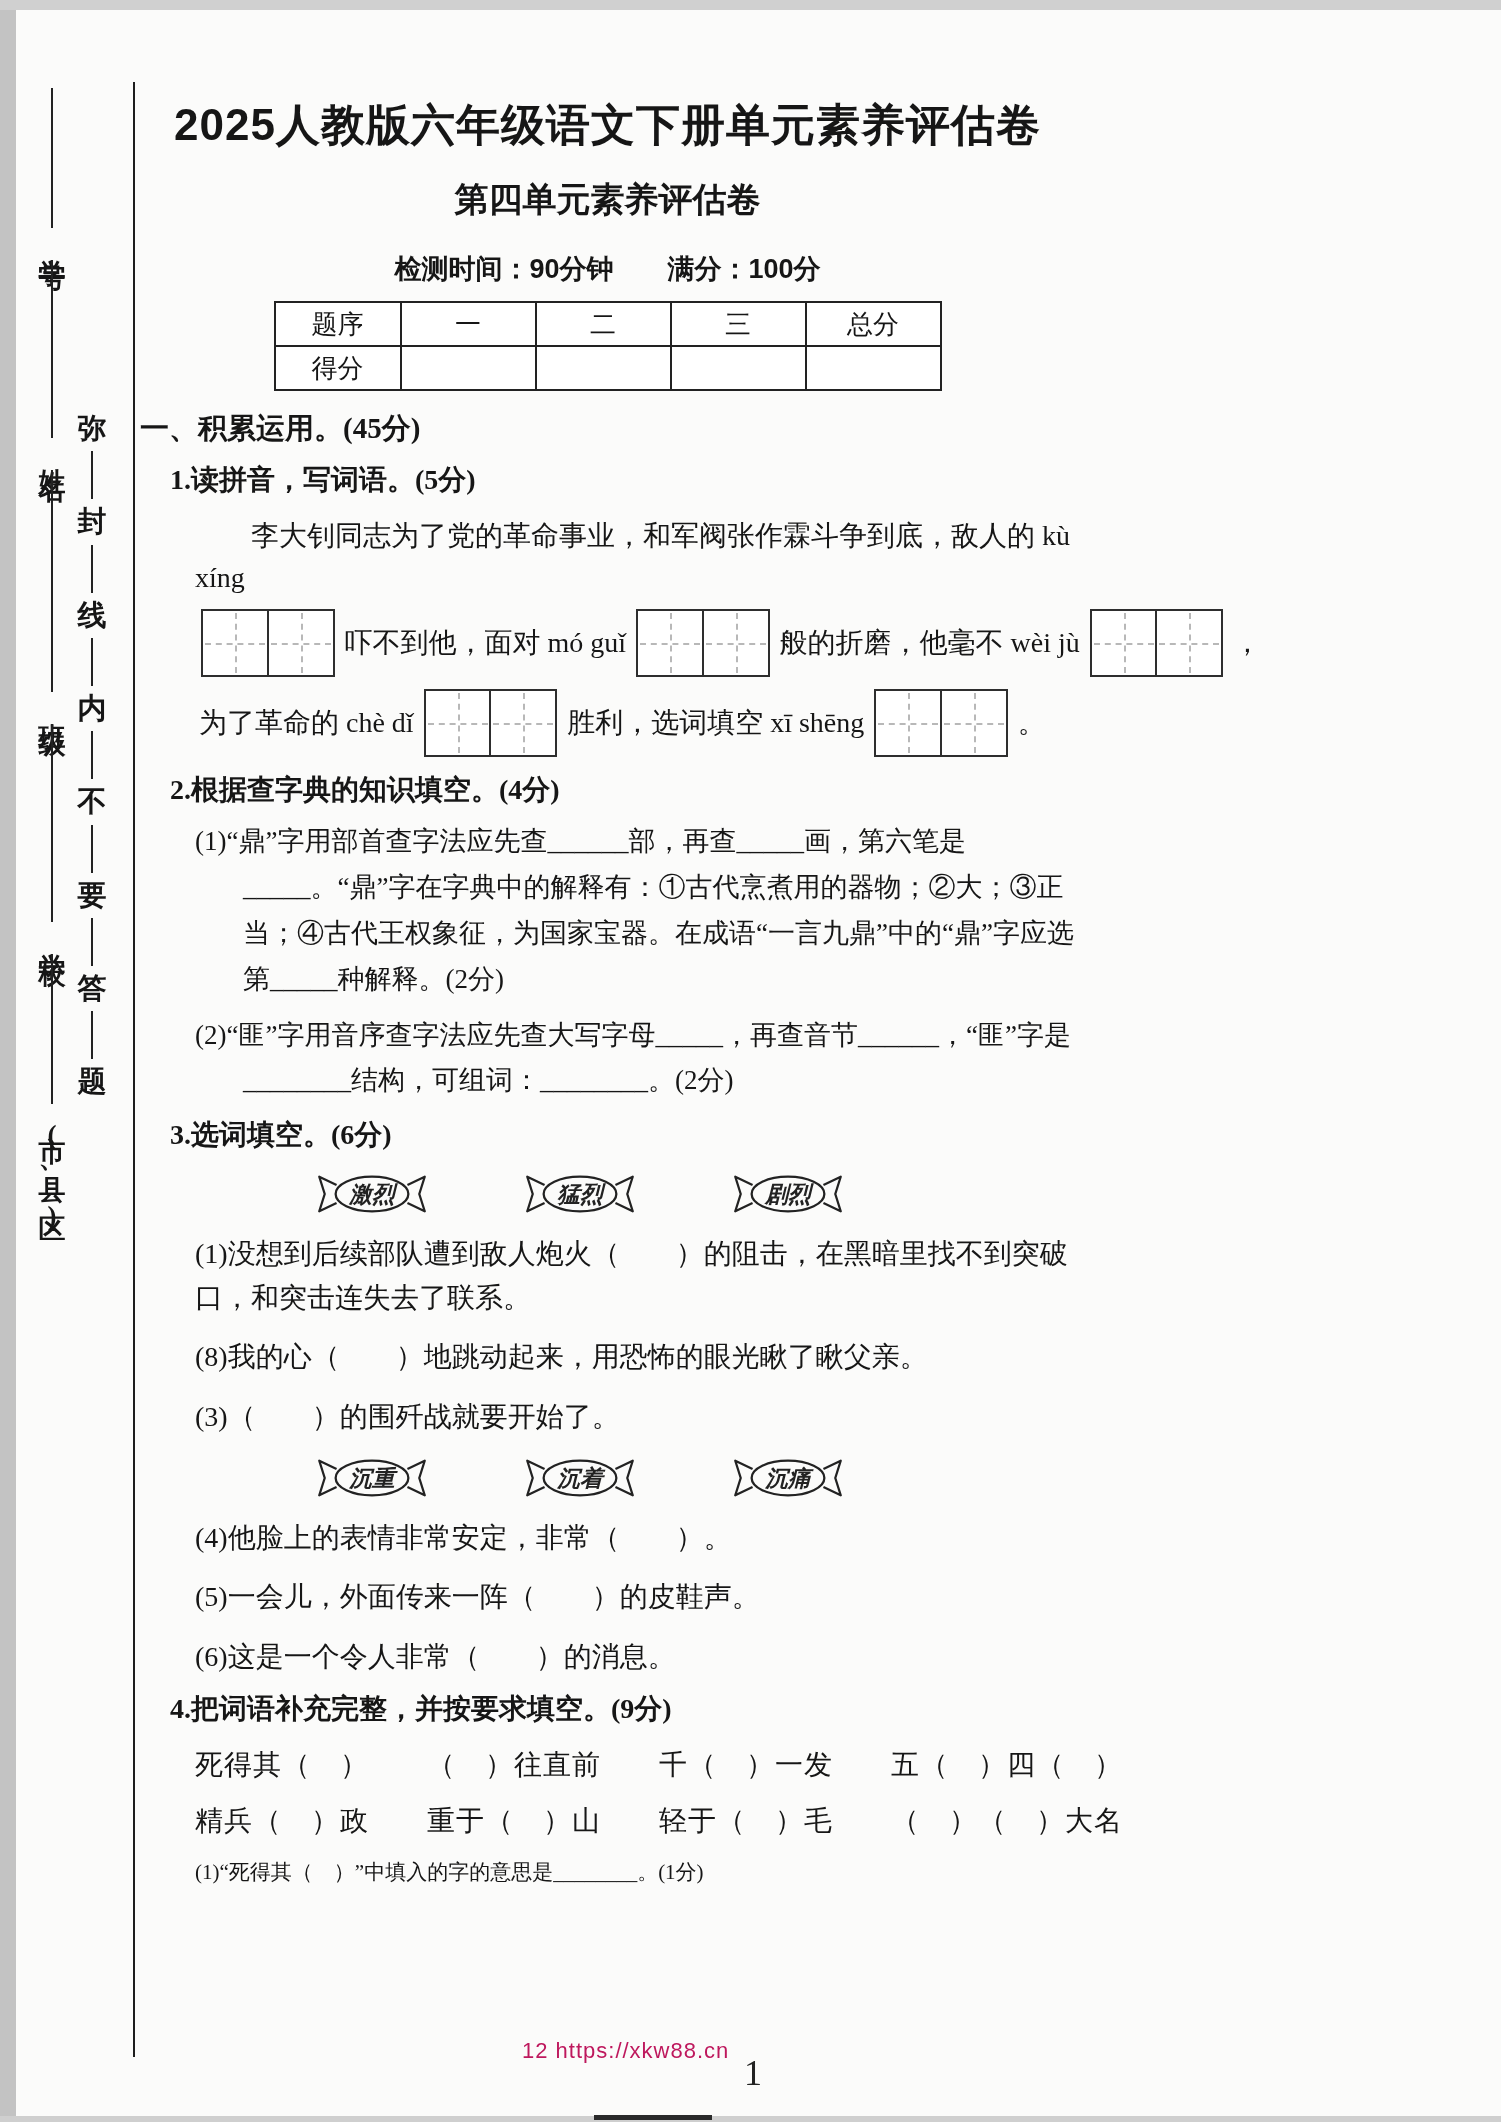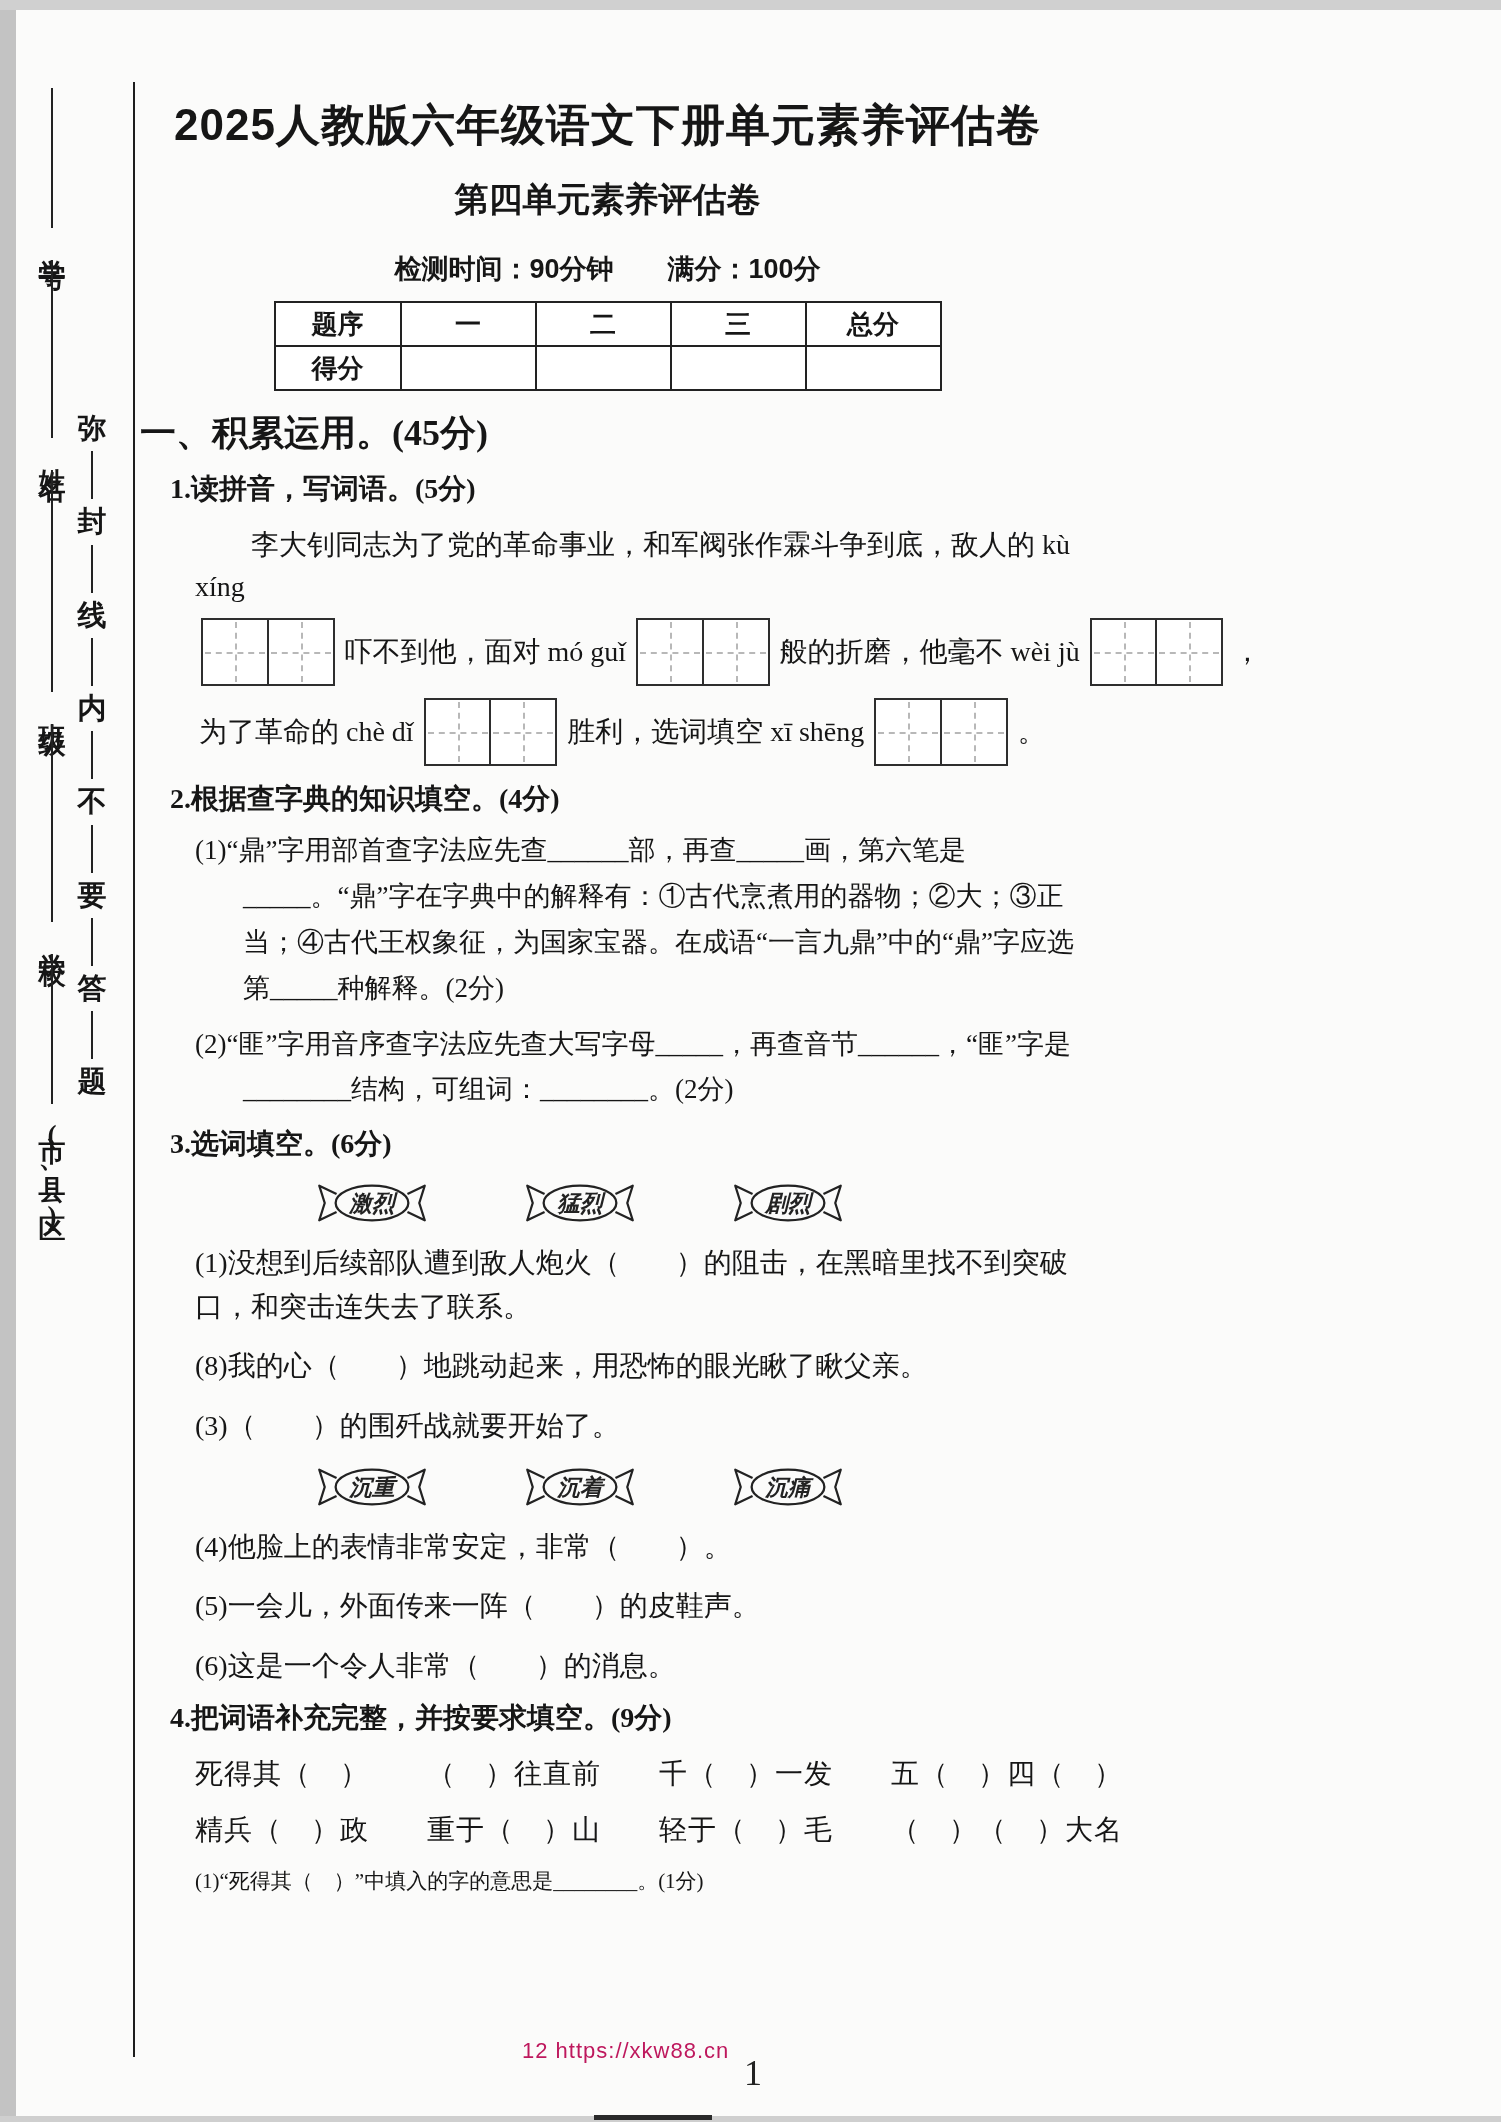--- a/index.html
+++ b/index.html
@@ -50,26 +50,26 @@
     font-family:"Liberation Sans", sans-serif;
     font-weight:bold; font-size:34px; text-align:center; margin-top:22px;
   }
   .exam-info {
     font-family:"Liberation Sans", sans-serif;
     font-weight:bold; font-size:27px; text-align:center; margin-top:28px;
   }
 
   table.score {
     border-collapse:collapse; margin:14px auto 0;
-    font-family:"Liberation Sans", sans-serif; font-weight:bold; font-size:26px;
+    font-family:"Liberation Sans", sans-serif; font-weight:normal; font-size:26px;
   }
   table.score td { border:2px solid #222; width:131px; height:40px; text-align:center; background:#fff; }
   table.score td.lab { width:122px; }
 
-  .sec-heading { font-size:36px; font-weight:bold; margin-top:18px; }
+  .sec-heading { font-size:29px; font-weight:bold; margin-top:18px; }
 
   .q-label { font-size:28px; font-weight:600; margin:12px 0 4px 30px; }
 
   .q1-first { margin-left:55px; font-size:28px; text-indent:2em; line-height:1.5; margin-top:16px; }
   .q1-line  {
     display:flex; align-items:center; margin-left:55px; margin-top:8px;
     font-size:28px; white-space:nowrap;
   }
   .q1-line .tseg { padding:0 4px; }
 

